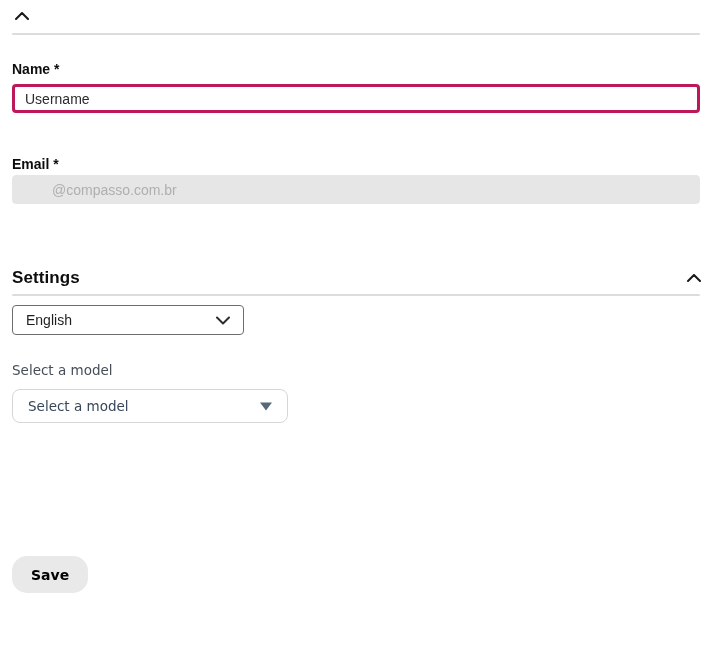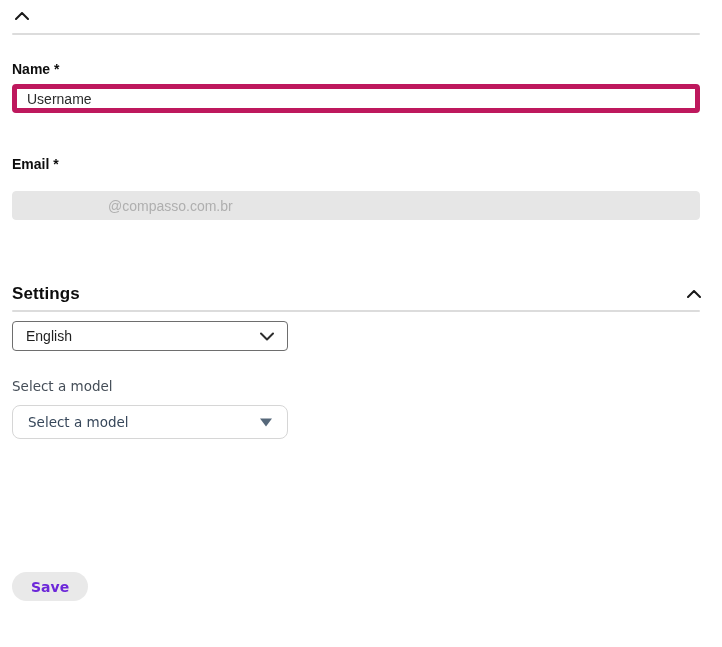--- a/index.html
+++ b/index.html
@@ -65,42 +65,42 @@
     font-family: "DejaVu Sans", sans-serif;
     font-size: 13.5px;
   }
 
   
   .text-input {
     display: block;
     width: 100%;
     height: 29px;
     margin-top: 8px;
-    border: 5px solid #be185d;
+    border: 3px solid #be185d;
     border-radius: 4px;
     padding: 0 10px;
     font-family: "Liberation Sans", sans-serif;
     font-size: 14px;
     color: #2b2b2b;
     background: #ffffff;
     outline: none;
   }
   .email-input {
-    margin-top: 20px;
+    margin-top: 4px;
     background: #e6e6e6;
     border: 1px solid #e6e6e6;
-    padding-left: 95px;
+    padding-left: 39px;
     color: #afafaf;
   }
   .email-input::placeholder { color: #afafaf; opacity: 1; }
 
   
   .select-box {
     margin-top: 9px;
-    width: 276px;
+    width: 232px;
     height: 30px;
     border: 1px solid #6e6e6e;
     border-radius: 4px;
     background: #ffffff;
     display: flex;
     align-items: center;
     justify-content: space-between;
     padding: 0 13px;
     cursor: pointer;
   }
@@ -126,26 +126,26 @@
   }
   .model-box .sel-text {
     font-size: 13.5px;
     color: #37475a;
   }
 
   
   .save-btn {
     display: inline-block;
     margin-top: 133px;
-    height: 29px;
+    height: 37px;
     padding: 0 19px;
     border: none;
     border-radius: 15px;
     background: #e9e9e9;
-    color: #6d28d9;
+    color: #000000;
     font-family: "DejaVu Sans", sans-serif;
     font-size: 14px;
     font-weight: 600;
     cursor: not-allowed;
   }
 </style>
 </head>
 <body>
 
 <div class="page">

